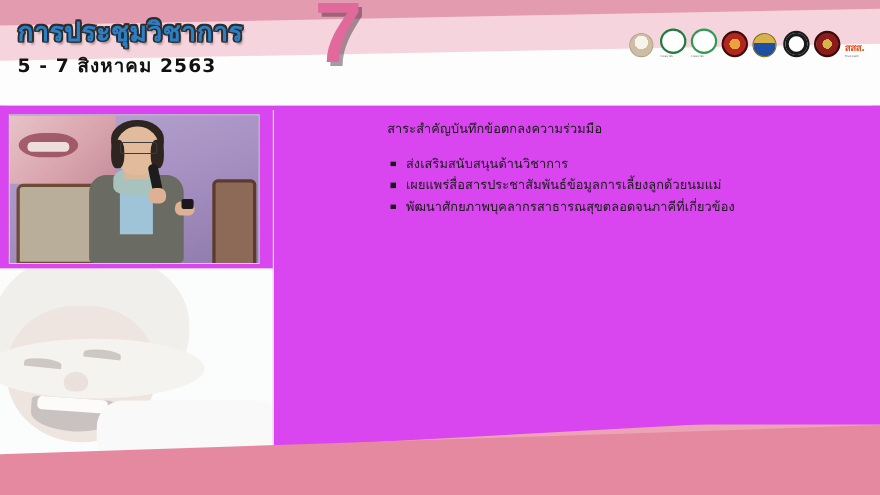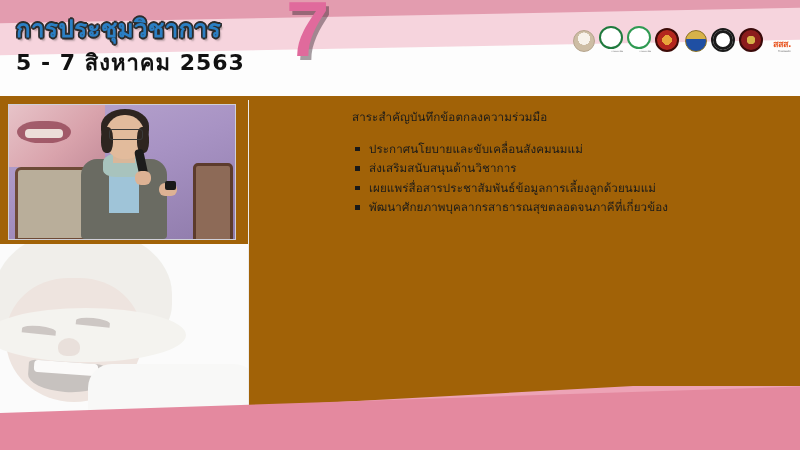--- a/index.html
+++ b/index.html
@@ -50,34 +50,34 @@
     font-size:24px;font-weight:bold;letter-spacing:0.5px;line-height:28px;
     color:#3f9a4b;
     text-shadow:
       -1.4px -1.4px 0 #2d2d2d, 1.4px -1.4px 0 #2d2d2d,
       -1.4px  1.4px 0 #2d2d2d, 1.4px  1.4px 0 #2d2d2d,
        0px -1.6px 0 #2d2d2d, 0px 1.6px 0 #2d2d2d,
       -1.6px 0 0 #2d2d2d, 1.6px 0 0 #2d2d2d,
        2px 3px 2px rgba(0,0,0,.35);
   }
   .t-date{
-    margin-top:3px;font-size:22px;font-weight:bold;color:#111;letter-spacing:1px;
+    margin-top:3px;font-size:17px;font-weight:bold;color:#111;letter-spacing:1px;
   }
 
   
   .seven{
     position:absolute;left:286px;top:-10px;z-index:7;
     font-size:78px;font-weight:bold;line-height:78px;color:#e06a9c;
     text-shadow:3px 4px 0 rgba(60,40,50,.45);
     font-family:"Liberation Sans",sans-serif;
   }
 
   
   .logos{position:absolute;right:9px;top:26px;display:flex;gap:5px;align-items:flex-end;z-index:8;}
-  .logo{width:23px;height:27px;display:flex;flex-direction:column;align-items:flex-end;justify-content:flex-end;}
+  .logo{width:23px;height:27px;display:flex;flex-direction:column;align-items:flex-start;justify-content:flex-end;}
   .lg-circ{width:20px;height:20px;border-radius:50%;display:block;}
   .lg-cap{font-size:2.4px;line-height:3px;color:#666;margin-top:1px;white-space:nowrap;}
 
   
   .tagline{
     position:absolute;left:358px;top:57px;width:432px;z-index:9;
     text-align:center;font-size:23px;font-weight:bold;font-style:italic;
     letter-spacing:0.4px;line-height:30px;
     font-family:"Liberation Sans",sans-serif;
   }
@@ -92,21 +92,21 @@
   .tagline .amp{
     color:#e58fb0;
     text-shadow:
       -1.3px -1.3px 0 #6b3a50, 1.3px -1.3px 0 #6b3a50,
       -1.3px  1.3px 0 #6b3a50, 1.3px  1.3px 0 #6b3a50,
        0 -1.5px 0 #6b3a50, 0 1.5px 0 #6b3a50,
       -1.5px 0 0 #6b3a50, 1.5px 0 0 #6b3a50;
   }
 
   
-  .body-area{position:absolute;left:0;top:96px;width:800px;height:354px;background:#a16207;overflow:hidden;}
+  .body-area{position:absolute;left:0;top:96px;width:800px;height:354px;background:#d946ef;overflow:hidden;}
 
   .vdivider{position:absolute;left:248px;top:4px;width:1px;height:316px;background:#ececec;}
 
   
   .photo-speaker{
     position:absolute;left:8px;top:8px;width:226px;height:134px;overflow:hidden;
     background:#9b8ab5;border:1px solid #cfcfd8;
   }
   .sp-bg{position:absolute;inset:0;background:
       linear-gradient(160deg,#b9a6cf 0%,#a893c4 45%,#8f7bab 100%);}
@@ -280,21 +280,20 @@
         <div class="ch-teeth"></div>
         <div class="ch-shirt"></div>
       </div>
     </div>
 
     <div class="text-col">
       <div class="heading">
         <div>สาระสำคัญบันทึกข้อตกลงความร่วมมือ</div>
       </div>
       <ul class="bullets">
-        <li>ประกาศนโยบายและขับเคลื่อนสังคมนมแม่</li>
         <li>ส่งเสริมสนับสนุนด้านวิชาการ</li>
         <li>เผยแพร่สื่อสารประชาสัมพันธ์ข้อมูลการเลี้ยงลูกด้วยนมแม่</li>
         <li>พัฒนาศักยภาพบุคลากรสาธารณสุขตลอดจนภาคีที่เกี่ยวข้อง</li>
       </ul>
     </div>
   </div>
 
   <div class="bottom-sweep">
     <div class="sweep-b"></div>
     <div class="sweep-a"></div>

